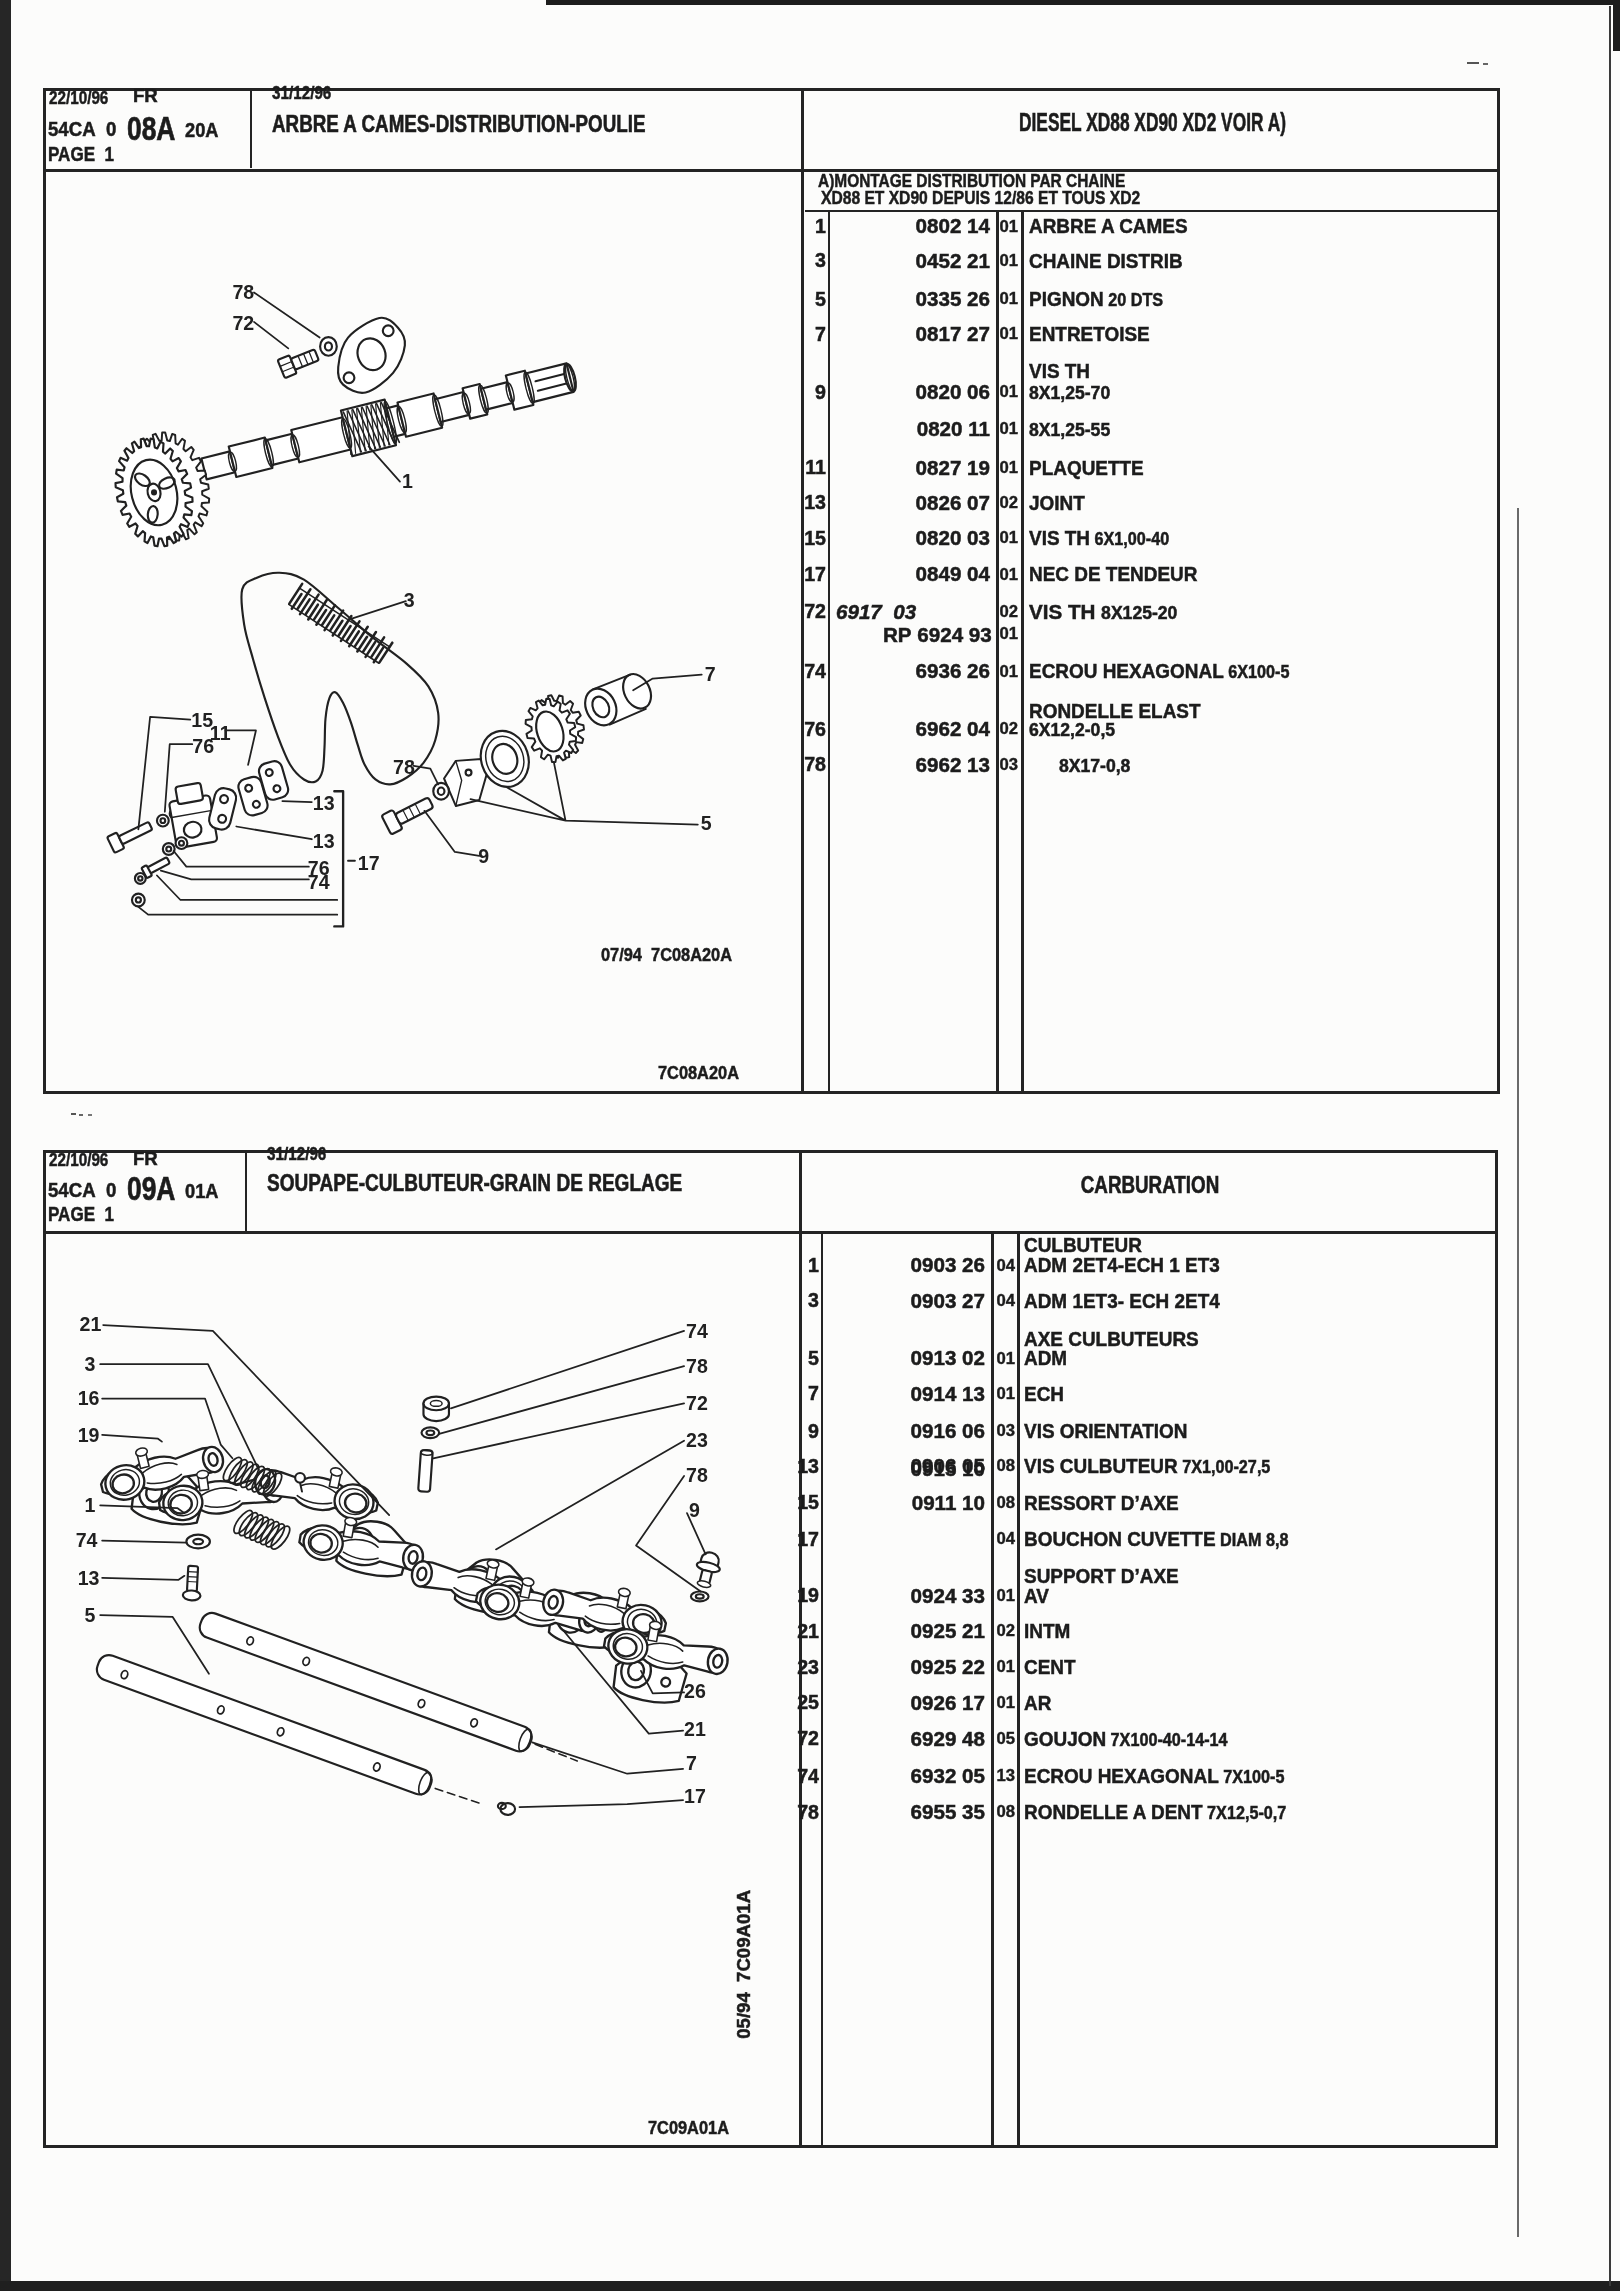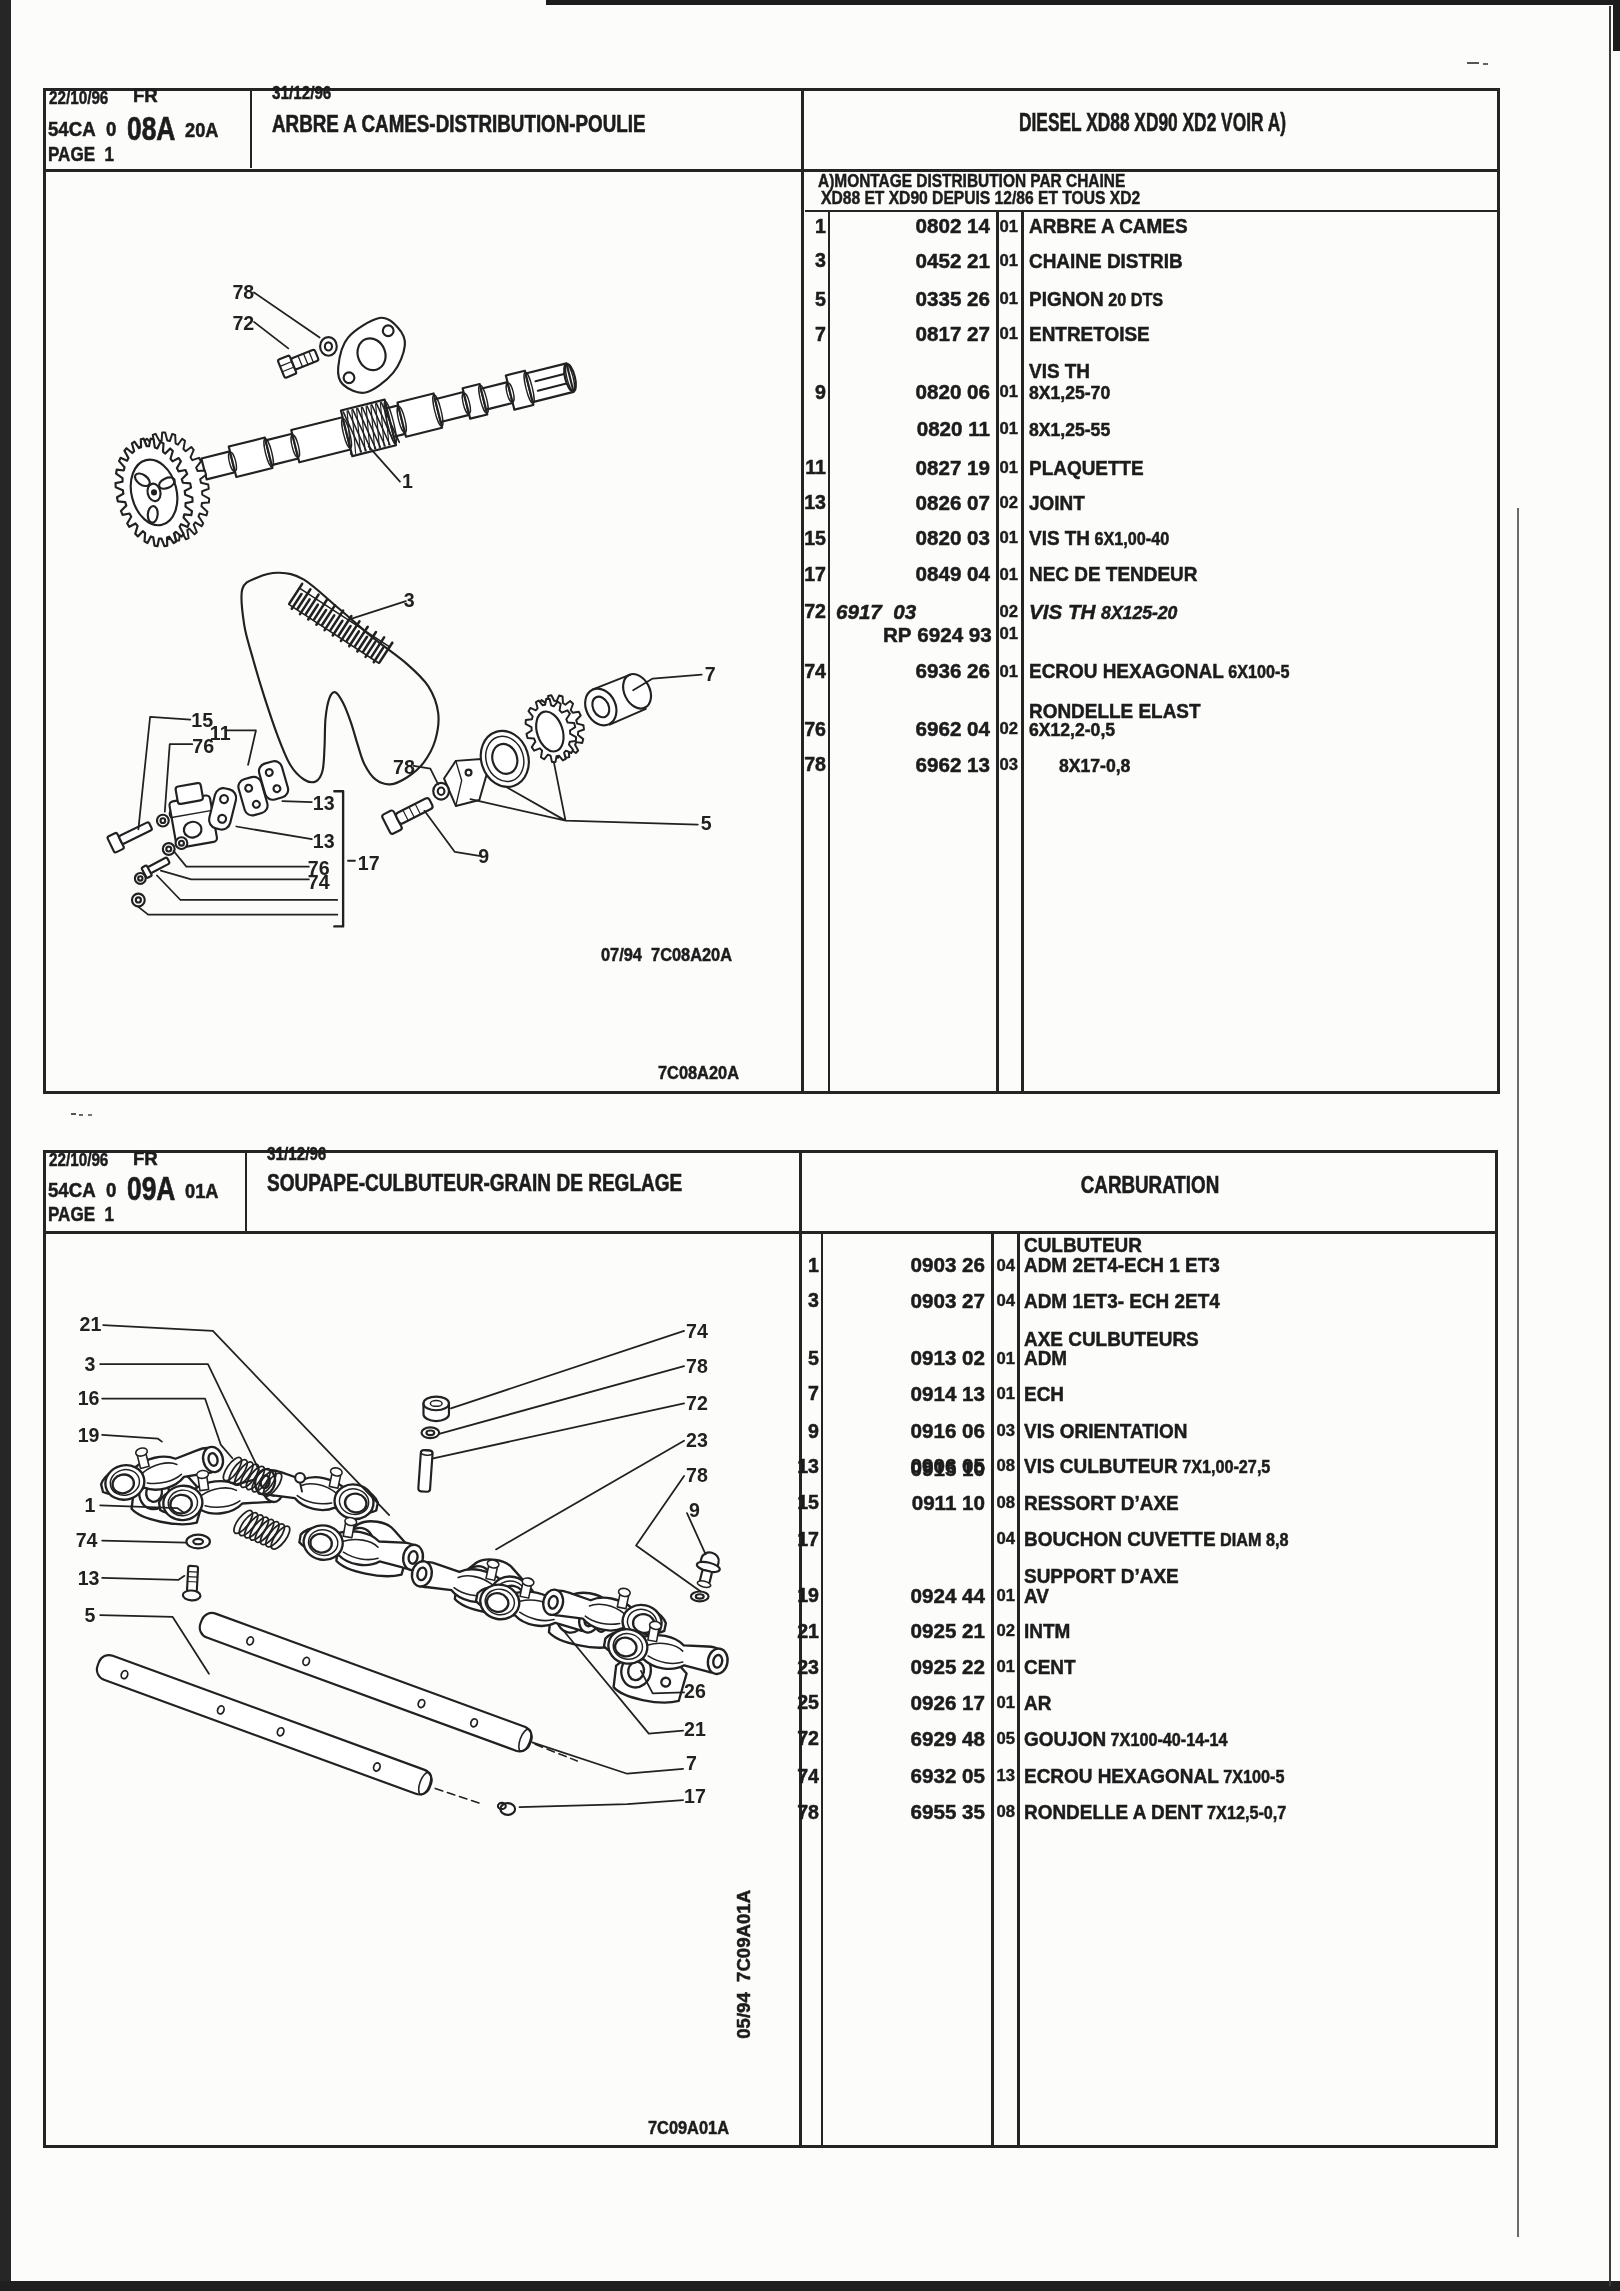--- a/index.html
+++ b/index.html
@@ -97,21 +97,21 @@
 <div class="a t21" style="right:630px;top:719px">6962 04</div>
 <div class="a t17" style="left:996px;top:721px;width:25.5px;text-align:center">02</div>
 <div class="a t21" style="left:1029px;top:719px"><span class="s18">6X12,2-0,5</span></div>
 <div class="a t20" style="right:794px;top:755px">78</div>
 <div class="a t21" style="right:630px;top:755px">6962 13</div>
 <div class="a t17" style="left:996px;top:757px;width:25.5px;text-align:center">03</div>
 <div class="a t21" style="left:1059px;top:755px"><span class="s18">8X17-0,8</span></div>
 <div class="a t20" style="right:794px;top:602px">72</div>
 <div class="a t21" style="left:836px;top:602px;font-style:italic">6917&nbsp; 03</div>
 <div class="a t17" style="left:996px;top:604px;width:25.5px;text-align:center">02</div>
-<div class="a t21" style="left:1029px;top:602px;font-style:italic">VIS TH <span class="s18">8X125-20</span></div>
+<div class="a t21" style="left:1029px;top:602px;">VIS TH <span class="s18">8X125-20</span></div>
 <div class="a t21" style="left:883px;top:625px">RP&nbsp;6924 93</div>
 <div class="a t17" style="left:996px;top:626px;width:25.5px;text-align:center">01</div>
 <div class="a t19" style="left:601px;top:946px;transform:scaleX(0.88);transform-origin:0 50%">07/94&nbsp; 7C08A20A</div>
 <div class="a t19" style="left:658px;top:1064px;transform:scaleX(0.88);transform-origin:0 50%">7C08A20A</div>
 <div class="ln" style="left:43px;top:1150px;width:1455px;height:2.9px;background:#242424"></div>
 <div class="ln" style="left:43px;top:2145px;width:1455px;height:2.5px;background:#242424"></div>
 <div class="ln" style="left:43px;top:1150px;width:2.5px;height:997px;background:#242424"></div>
 <div class="ln" style="left:1495px;top:1150px;width:2.5px;height:997px;background:#242424"></div>
 <div class="ln" style="left:43px;top:1231px;width:1455px;height:2.5px;background:#242424"></div>
 <div class="ln" style="left:245px;top:1150px;width:2px;height:81px;background:#242424"></div>
@@ -157,21 +157,21 @@
 <div class="a t20" style="right:801px;top:1493px">15</div>
 <div class="a t21" style="right:635px;top:1493px">0911 10</div>
 <div class="a t17" style="left:993px;top:1495px;width:25.5px;text-align:center">08</div>
 <div class="a t21" style="left:1024px;top:1493px;transform:scaleX(.92);transform-origin:0 50%">RESSORT D’AXE</div>
 <div class="a t20" style="right:801px;top:1530px">17</div>
 <div class="a t21" style="right:635px;top:1459px">0915 10</div>
 <div class="a t17" style="left:993px;top:1531px;width:25.5px;text-align:center">04</div>
 <div class="a t21" style="left:1024px;top:1529px;transform:scaleX(.92);transform-origin:0 50%">BOUCHON CUVETTE<span class="s18"> DIAM 8,8</span></div>
 <div class="a t21" style="left:1024px;top:1566px;transform:scaleX(.92);transform-origin:0 50%">SUPPORT D’AXE</div>
 <div class="a t20" style="right:801px;top:1586px">19</div>
-<div class="a t21" style="right:635px;top:1586px">0924 44</div>
+<div class="a t21" style="right:635px;top:1586px">0924 33</div>
 <div class="a t17" style="left:993px;top:1588px;width:25.5px;text-align:center">01</div>
 <div class="a t21" style="left:1024px;top:1586px;transform:scaleX(.92);transform-origin:0 50%">AV</div>
 <div class="a t20" style="right:801px;top:1622px">21</div>
 <div class="a t21" style="right:635px;top:1621px">0925 21</div>
 <div class="a t17" style="left:993px;top:1623px;width:25.5px;text-align:center">02</div>
 <div class="a t21" style="left:1024px;top:1621px;transform:scaleX(.92);transform-origin:0 50%">INTM</div>
 <div class="a t20" style="right:801px;top:1658px">23</div>
 <div class="a t21" style="right:635px;top:1657px">0925 22</div>
 <div class="a t17" style="left:993px;top:1659px;width:25.5px;text-align:center">01</div>
 <div class="a t21" style="left:1024px;top:1657px;transform:scaleX(.92);transform-origin:0 50%">CENT</div>

